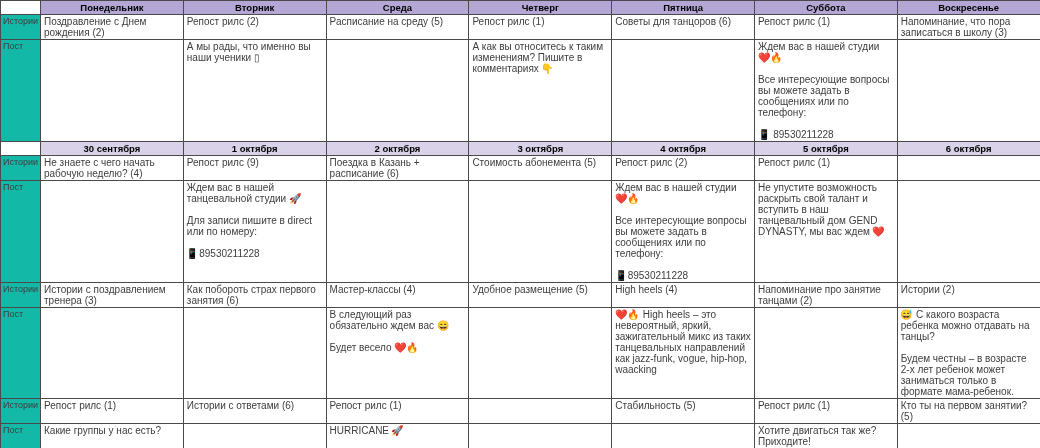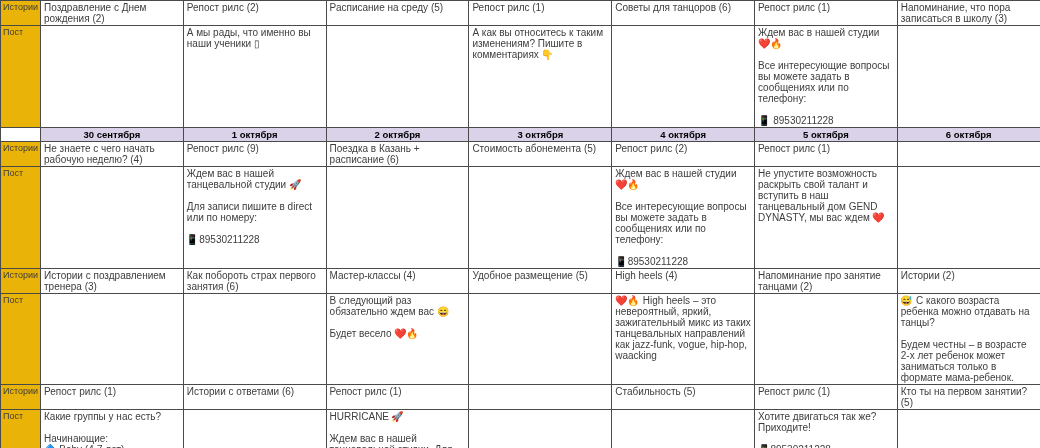--- a/index.html
+++ b/index.html
@@ -4,40 +4,50 @@
 <style>
   html,body{margin:0;padding:0;background:#ffffff;}
   body{width:1040px;height:448px;overflow:hidden;font-family:"Liberation Sans",sans-serif;}
   table{border-collapse:collapse;table-layout:fixed;width:1040px;}
   col.c-label{width:40px;}
   col.c-day{width:142.8px;}
   td{border:1px solid #4a4a4a;box-sizing:border-box;overflow:hidden;vertical-align:top;}
   .day-hdr{background:#b4a7d6;font-weight:bold;font-size:9.5px;color:#000;text-align:center;vertical-align:middle;line-height:11px;}
   .date-hdr{background:#d9d2e9;font-weight:bold;font-size:9.5px;color:#000;text-align:center;vertical-align:middle;line-height:11px;}
   .corner{background:#ffffff;}
-  .rowlabel{background:#eab308;font-size:9px;color:#3d3d3d;padding:1px 2px;line-height:11px;}
+  .rowlabel{background:#14b8a6;font-size:9px;color:#3d3d3d;padding:1px 2px;line-height:11px;}
   .content{background:#ffffff;font-size:10px;color:#3d3d3d;padding:1px 3px;line-height:11px;white-space:pre-wrap;word-wrap:break-word;}
   tr.h13{height:13px;} tr.h22{height:22px;} tr.h85{height:85px;} tr.h83{height:83px;} tr.h74{height:74px;} tr.h62{height:62px;}
 </style>
 </head>
 <body>
 
 <table>
   <colgroup>
     <col class="c-label">
       <col class="c-day">
       <col class="c-day">
       <col class="c-day">
       <col class="c-day">
       <col class="c-day">
       <col class="c-day">
       <col class="c-day">
   </colgroup>
 
   <tbody>
+      <tr class="h13">
+    <td class="corner"></td>
+    <td class="day-hdr">Понедельник</td>
+    <td class="day-hdr">Вторник</td>
+    <td class="day-hdr">Среда</td>
+    <td class="day-hdr">Четверг</td>
+    <td class="day-hdr">Пятница</td>
+    <td class="day-hdr">Суббота</td>
+    <td class="day-hdr">Воскресенье</td>
+  </tr>
 
   <tr class="h22">
     <td class="rowlabel">Истории</td>
     <td class="content">Поздравление с Днем рождения (2)</td>
     <td class="content">Репост рилс (2)</td>
     <td class="content">Расписание на среду (5)</td>
     <td class="content">Репост рилс (1)</td>
     <td class="content">Советы для танцоров (6)</td>
     <td class="content">Репост рилс (1)</td>
     <td class="content">Напоминание, что пора записаться в школу (3)</td>

